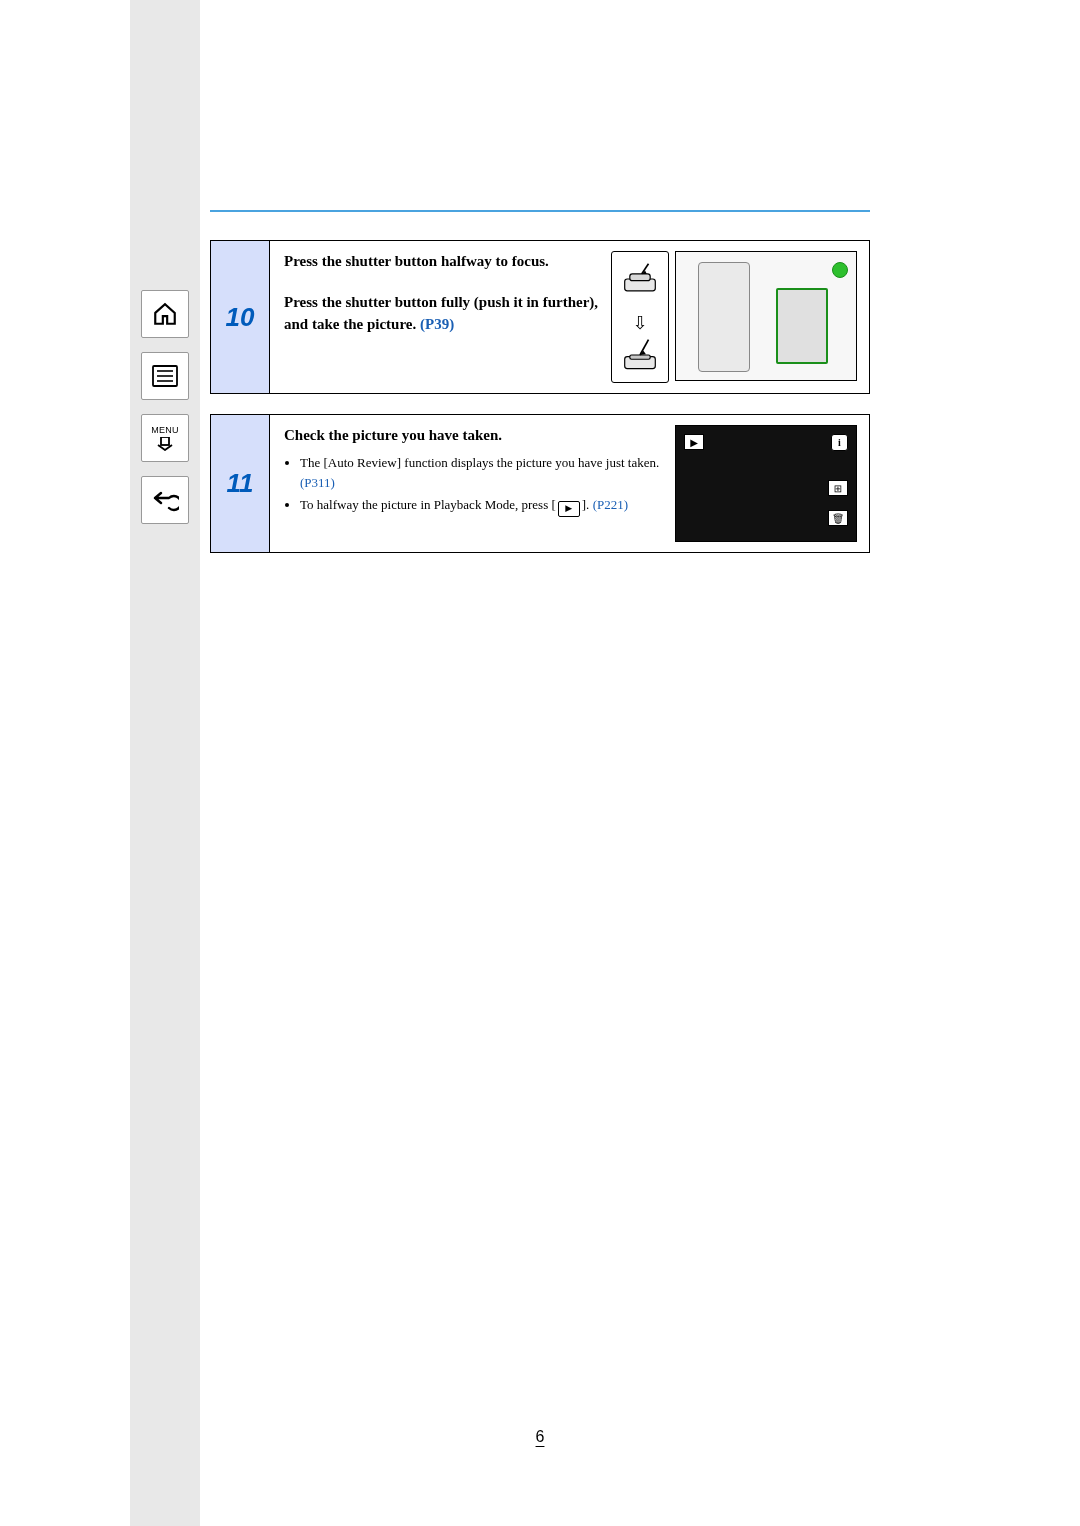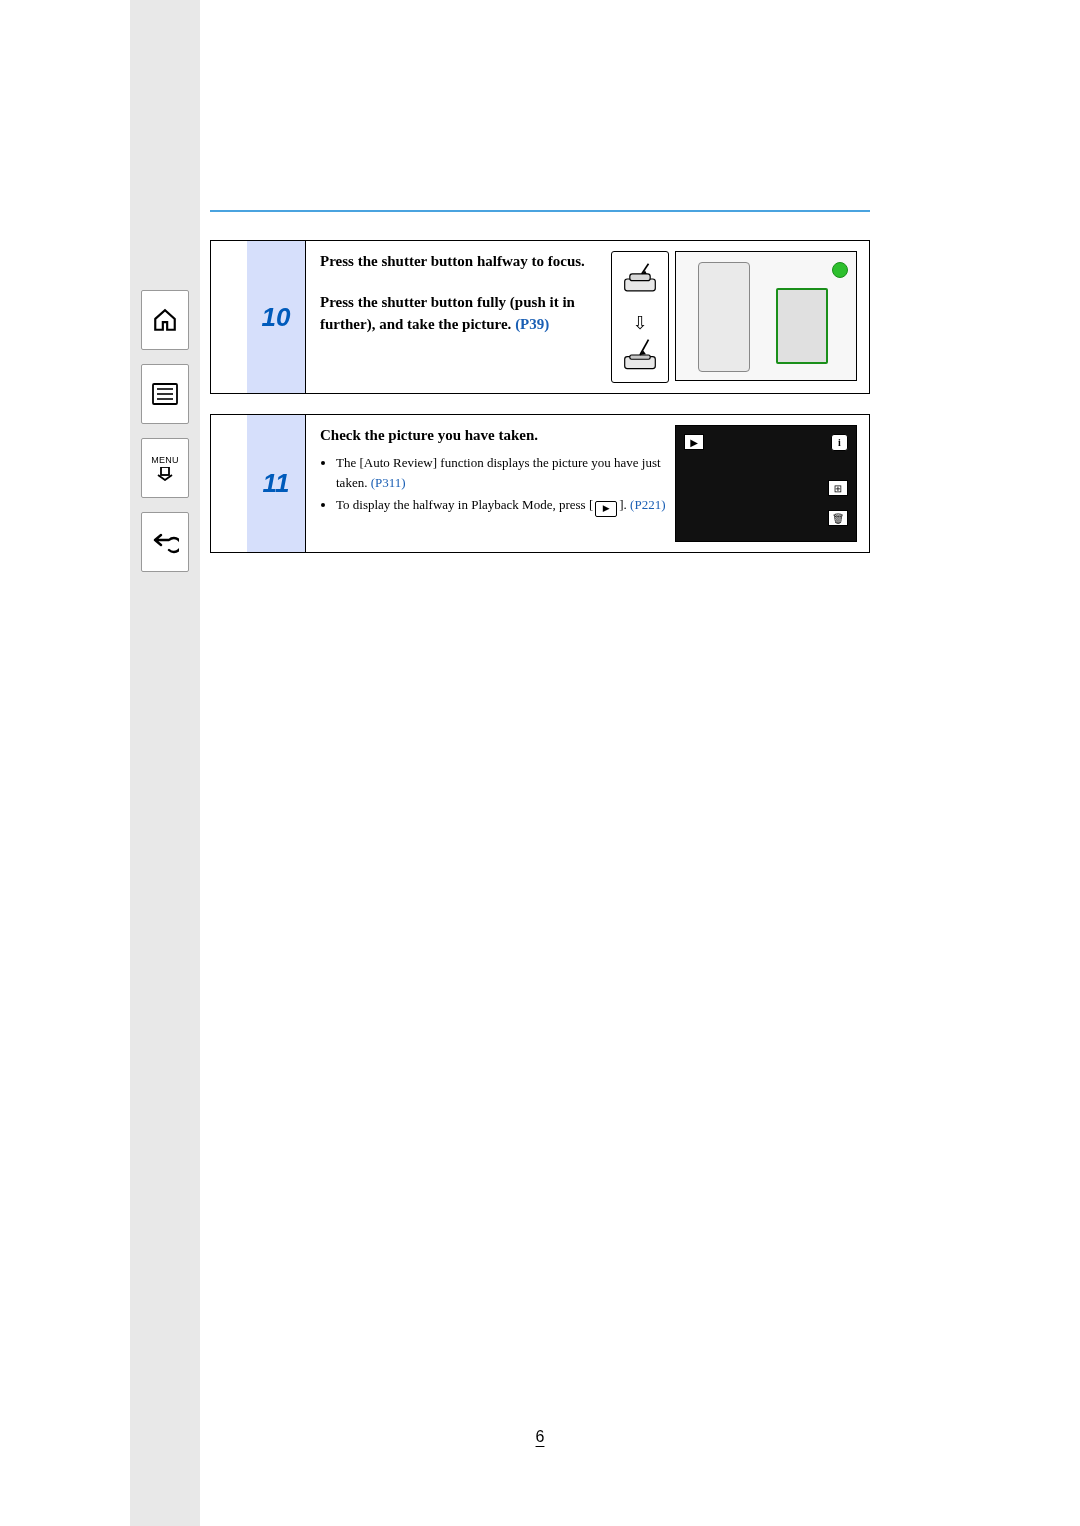--- a/index.html
+++ b/index.html
@@ -26,21 +26,21 @@
     background: #e8e8e8;
     display: flex;
     flex-direction: column;
     align-items: center;
     padding-top: 290px;
     box-sizing: border-box;
     gap: 14px;
   }
   .sidebar-btn {
     width: 48px;
-    height: 60px;
+    height: 48px;
     background: #fff;
     border: 1px solid #999;
     border-radius: 2px;
     display: flex;
     align-items: center;
     justify-content: center;
     flex-direction: column;
     font-size: 10px;
     box-sizing: border-box;
   }
@@ -69,21 +69,20 @@
     width: 58px;
     background: #d6dffb;
     display: flex;
     align-items: center;
     justify-content: center;
     font-size: 26px;
     font-weight: bold;
     font-style: italic;
     color: #005bbb;
     border-right: 1px solid #000;
-    margin-left: 36px;
   }
   .step-body {
     flex: 1;
     padding: 10px 12px 10px 14px;
     position: relative;
     font-family: Liberation Serif, serif;
   }
   .heading {
     font-weight: bold;
     font-size: 15px;
@@ -283,21 +282,21 @@
       <div class="step-body">
         <div class="s11-wrap">
           <div class="s11-text">
             <p class="heading">Check the picture you have taken.</p>
             <div class="sub">
                 <ul>
               <li>
                 <span>The [Auto Review] function displays the picture you have just taken. </span><span class="link">(P311)</span>
               </li>
               <li>
-                <span>To display the halfway in Playback Mode, press [</span><span class="playback-glyph">▶</span><span>].</span>
+                <span>To halfway the picture in Playback Mode, press [</span><span class="playback-glyph">▶</span><span>].</span>
                 <span class="link">(P221)</span>
               </li>
             </ul>
               </div>
           </div>
           <div class="fig-lcd">
             <div class="lcd-icon lcd-play">▶</div>
             <div class="lcd-icon lcd-info">i</div>
             <div class="lcd-icon lcd-grid">⊞</div>
             <div class="lcd-icon lcd-del">🗑</div>

